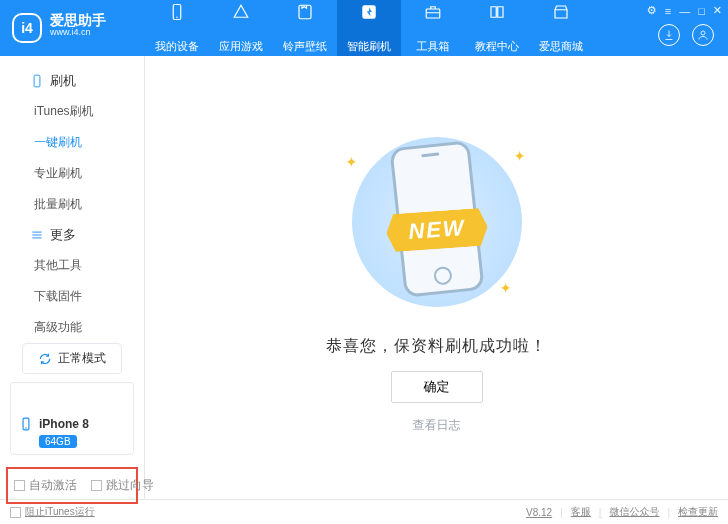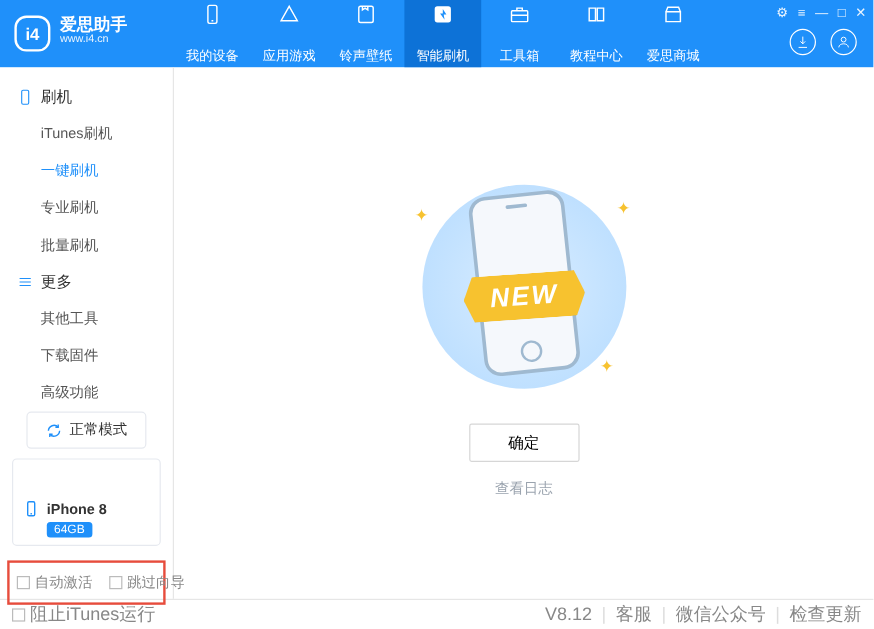--- a/index.html
+++ b/index.html
@@ -49,21 +49,21 @@
   .body-row {
     height: calc(524px - 56px - 24px); display: flex;
     border-bottom: 1px solid #e6e6e6;
   }
   .sidebar {
     width: 145px; border-right: 1px solid #e6e6e6;
     padding: 10px 0; display:flex; flex-direction:column;
     position: relative;
   }
   .sb-group-h {
-    display:flex; align-items:center; gap:6px; padding:6px 14px;
+    display:flex; align-items:center; gap:6px; padding:6px 30px;
     font-size:13px; color:#333; font-weight:500;
   }
   .sb-group-h svg { stroke:#1f90fa; fill:none; stroke-width:1.6; }
   .sb-item {
     padding: 7px 0 7px 34px; font-size: 12px; color:#555; cursor:pointer;
   }
   .sb-item.sel { color:#1f90fa; }
   .sb-spacer { flex:1; }
   .sb-status {
     margin: 0 22px 8px; border:1px solid #e6e9ef; border-radius:4px;
@@ -118,21 +118,21 @@
   .sparkle { position:absolute; color:#f7c22f; font-size:14px; }
   .msg { font-size:16px; color:#333; letter-spacing:1px; }
   .ok-btn {
     border:1px solid #d6d6d6; background:#fff; padding:6px 32px; font-size:13px;
     cursor:pointer; border-radius:2px;
   }
   .view-log { color:#9aa3ae; font-size:12px; cursor:pointer; }
 
   .statusbar {
     height:24px; display:flex; align-items:center; padding:0 10px;
-    font-size:15px; color:#888; justify-content:space-between;
+    font-size:10px; color:#888; justify-content:space-between;text-decoration:underline;
   }
   .statusbar .right { display:flex; gap:8px; align-items:center; }
   .sep { color:#ddd; }
   .status-chk { display:flex; align-items:center; gap:4px; }
   .status-chk i { width:11px; height:11px; border:1px solid #bbb; display:inline-block; }
 </style>
 </head>
 <body>
 
 <div class="header">
@@ -289,20 +289,21 @@
 
   <div class="main-pane">
     <div class="hero">
       <div class="hero-circle"></div>
       <span class="sparkle" style="left:24px; top:32px;">✦</span>
       <span class="sparkle" style="right:26px; top:26px;">✦</span>
       <span class="sparkle" style="right:40px; bottom:26px;">✦</span>
       <div class="phone"></div>
       <div class="ribbon">NEW</div>
     </div>
+    <div class="msg">恭喜您，保资料刷机成功啦！</div>
     <button class="ok-btn">确定</button>
     <div class="view-log">查看日志</div>
   </div>
 
 </div>
 
 <div class="statusbar">
   <label class="status-chk">
     <i></i>
       <span>阻止iTunes运行</span>

